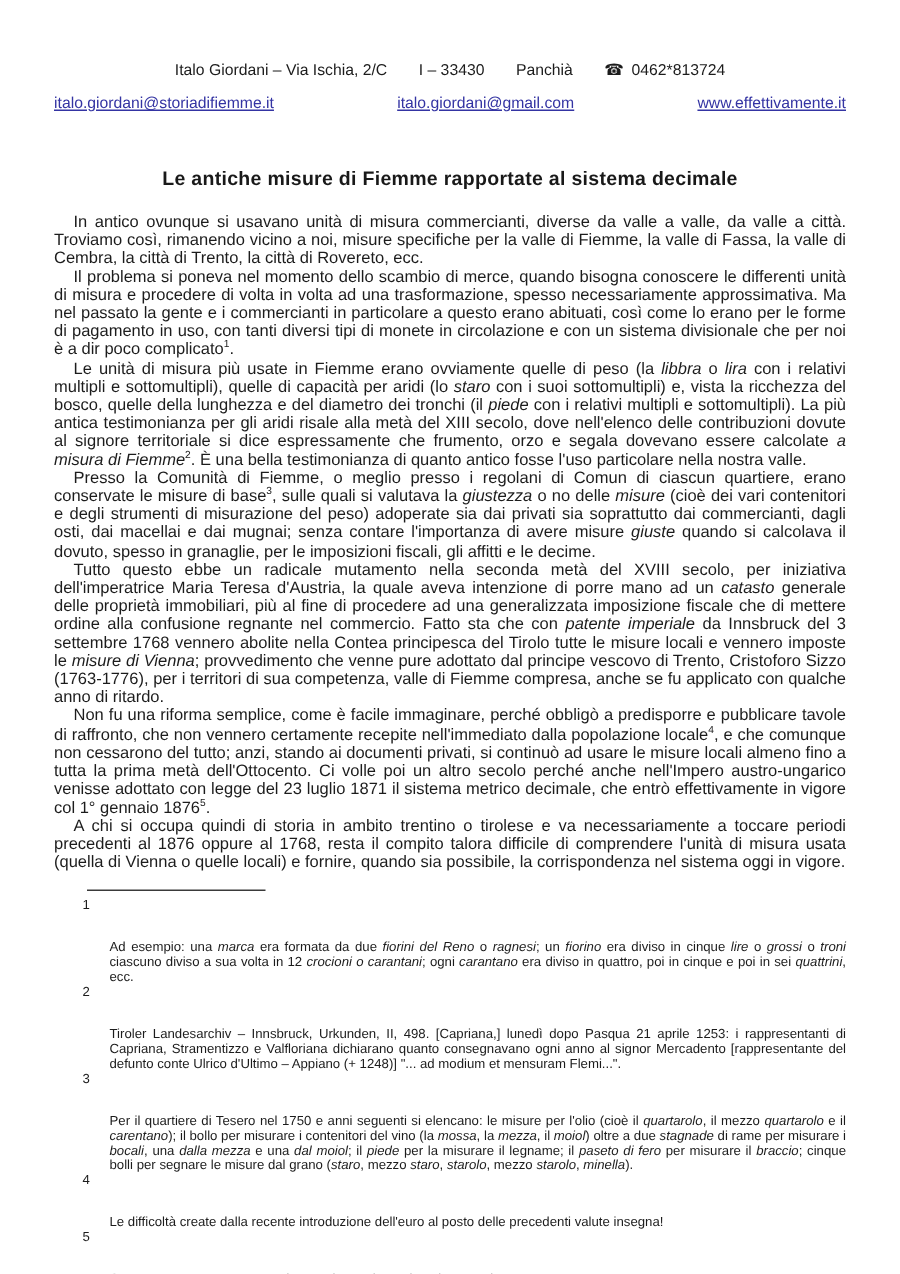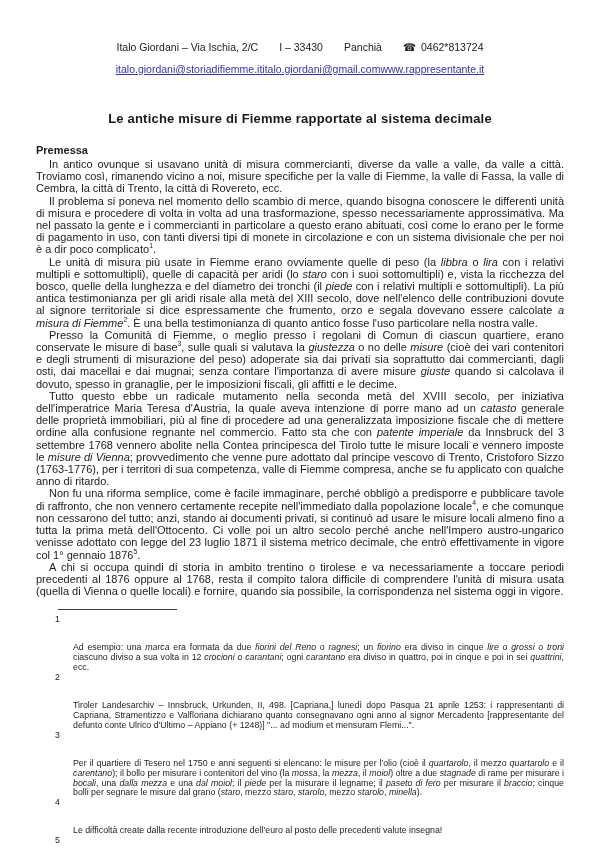--- a/index.html
+++ b/index.html
@@ -11,21 +11,21 @@
     padding:41px 36px 0 36px;
     font-family:"Liberation Sans",sans-serif;
     color:#1c1c1c;
   }
   .contact-row{
     display:flex;justify-content:center;align-items:baseline;
     gap:21px;font-size:10.5px;line-height:13px;white-space:nowrap;
   }
   .phone-wrap{display:flex;gap:5px;align-items:baseline;}
   .links-row{
-    display:flex;justify-content:center;
+    display:flex;justify-content:space-between;
     margin-top:9px;font-size:10.5px;line-height:13px;
   }
   a.link{color:var(--link,#3434a3);text-decoration:underline;cursor:pointer;}
   h1.title{
     font-size:13px;font-weight:bold;text-align:center;
     margin:35px 0 16px 0;color:#191919;letter-spacing:0.2px;
   }
   h2.premessa{font-size:11px;font-weight:bold;margin:18px 0 2px 0;}
   .body-text .para{
     margin:0;text-indent:13px;font-size:11px;line-height:12.2px;
@@ -52,26 +52,25 @@
     <span>Panchià</span>
     <span class="phone-wrap">
       <span>☎</span>
       <span>0462*813724</span>
     </span>
   </div>
 
   <div class="links-row">
     <a class="link">italo.giordani@storiadifiemme.it</a>
     <a class="link">italo.giordani@gmail.com</a>
-    <a class="link">www.rappresentante.it</a>
+    <a class="link">www.effettivamente.it</a>
   </div>
 
   <h1 class="title">Le antiche misure di Fiemme rapportate al sistema decimale</h1>
 
-  <h2 class="premessa">Premessa</h2>
 
   <div class="body-text">
       <p class="para"><span>In antico ovunque si usavano unità di misura commercianti, diverse da valle a valle, da valle a città. Troviamo così, rimanendo vicino a noi, misure specifiche per la valle di Fiemme, la valle di Fassa, la valle di Cembra, la città di Trento, la città di Rovereto, ecc.</span></p>
       <p class="para"><span>Il problema si poneva nel momento dello scambio di merce, quando bisogna conoscere le differenti unità di misura e procedere di volta in volta ad una trasformazione, spesso necessariamente approssimativa. Ma nel passato la gente e i commercianti in particolare a questo erano abituati, così come lo erano per le forme di pagamento in uso, con tanti diversi tipi di monete in circolazione e con un sistema divisionale che per noi è a dir poco complicato</span><sup>1</sup><span>.</span></p>
       <p class="para"><span>Le unità di misura più usate in Fiemme erano ovviamente quelle di peso (la </span><i>libbra</i><span> o </span><i>lira</i><span> con i relativi multipli e sottomultipli), quelle di capacità per aridi (lo </span><i>staro</i><span> con i suoi sottomultipli) e, vista la ricchezza del bosco, quelle della lunghezza e del diametro dei tronchi (il </span><i>piede</i><span> con i relativi multipli e sottomultipli). La più antica testimonianza per gli aridi risale alla metà del XIII secolo, dove nell'elenco delle contribuzioni dovute al signore territoriale si dice espressamente che frumento, orzo e segala dovevano essere calcolate </span><i>a misura di Fiemme</i><sup>2</sup><span>. È una bella testimonianza di quanto antico fosse l'uso particolare nella nostra valle.</span></p>
       <p class="para"><span>Presso la Comunità di Fiemme, o meglio presso i regolani di Comun di ciascun quartiere, erano conservate le misure di base</span><sup>3</sup><span>, sulle quali si valutava la </span><i>giustezza</i><span> o no delle </span><i>misure</i><span> (cioè dei vari contenitori e degli strumenti di misurazione del peso) adoperate sia dai privati sia soprattutto dai commercianti, dagli osti, dai macellai e dai mugnai; senza contare l'importanza di avere misure </span><i>giuste</i><span> quando si calcolava il dovuto, spesso in granaglie, per le imposizioni fiscali, gli affitti e le decime.</span></p>
       <p class="para"><span>Tutto questo ebbe un radicale mutamento nella seconda metà del XVIII secolo, per iniziativa dell'imperatrice Maria Teresa d'Austria, la quale aveva intenzione di porre mano ad un </span><i>catasto</i><span> generale delle proprietà immobiliari, più al fine di procedere ad una generalizzata imposizione fiscale che di mettere ordine alla confusione regnante nel commercio. Fatto sta che con </span><i>patente imperiale</i><span> da Innsbruck del 3 settembre 1768 vennero abolite nella Contea principesca del Tirolo tutte le misure locali e vennero imposte le </span><i>misure di Vienna</i><span>; provvedimento che venne pure adottato dal principe vescovo di Trento, Cristoforo Sizzo (1763-1776), per i territori di sua competenza, valle di Fiemme compresa, anche se fu applicato con qualche anno di ritardo.</span></p>
       <p class="para"><span>Non fu una riforma semplice, come è facile immaginare, perché obbligò a predisporre e pubblicare tavole di raffronto, che non vennero certamente recepite nell'immediato dalla popolazione locale</span><sup>4</sup><span>, e che comunque non cessarono del tutto; anzi, stando ai documenti privati, si continuò ad usare le misure locali almeno fino a tutta la prima metà dell'Ottocento. Ci volle poi un altro secolo perché anche nell'Impero austro-ungarico venisse adottato con legge del 23 luglio 1871 il sistema metrico decimale, che entrò effettivamente in vigore col 1° gennaio 1876</span><sup>5</sup><span>.</span></p>
       <p class="para"><span>A chi si occupa quindi di storia in ambito trentino o tirolese e va necessariamente a toccare periodi precedenti al 1876 oppure al 1768, resta il compito talora difficile di comprendere l'unità di misura usata (quella di Vienna o quelle locali) e fornire, quando sia possibile, la corrispondenza nel sistema oggi in vigore.</span></p>
     </div>

